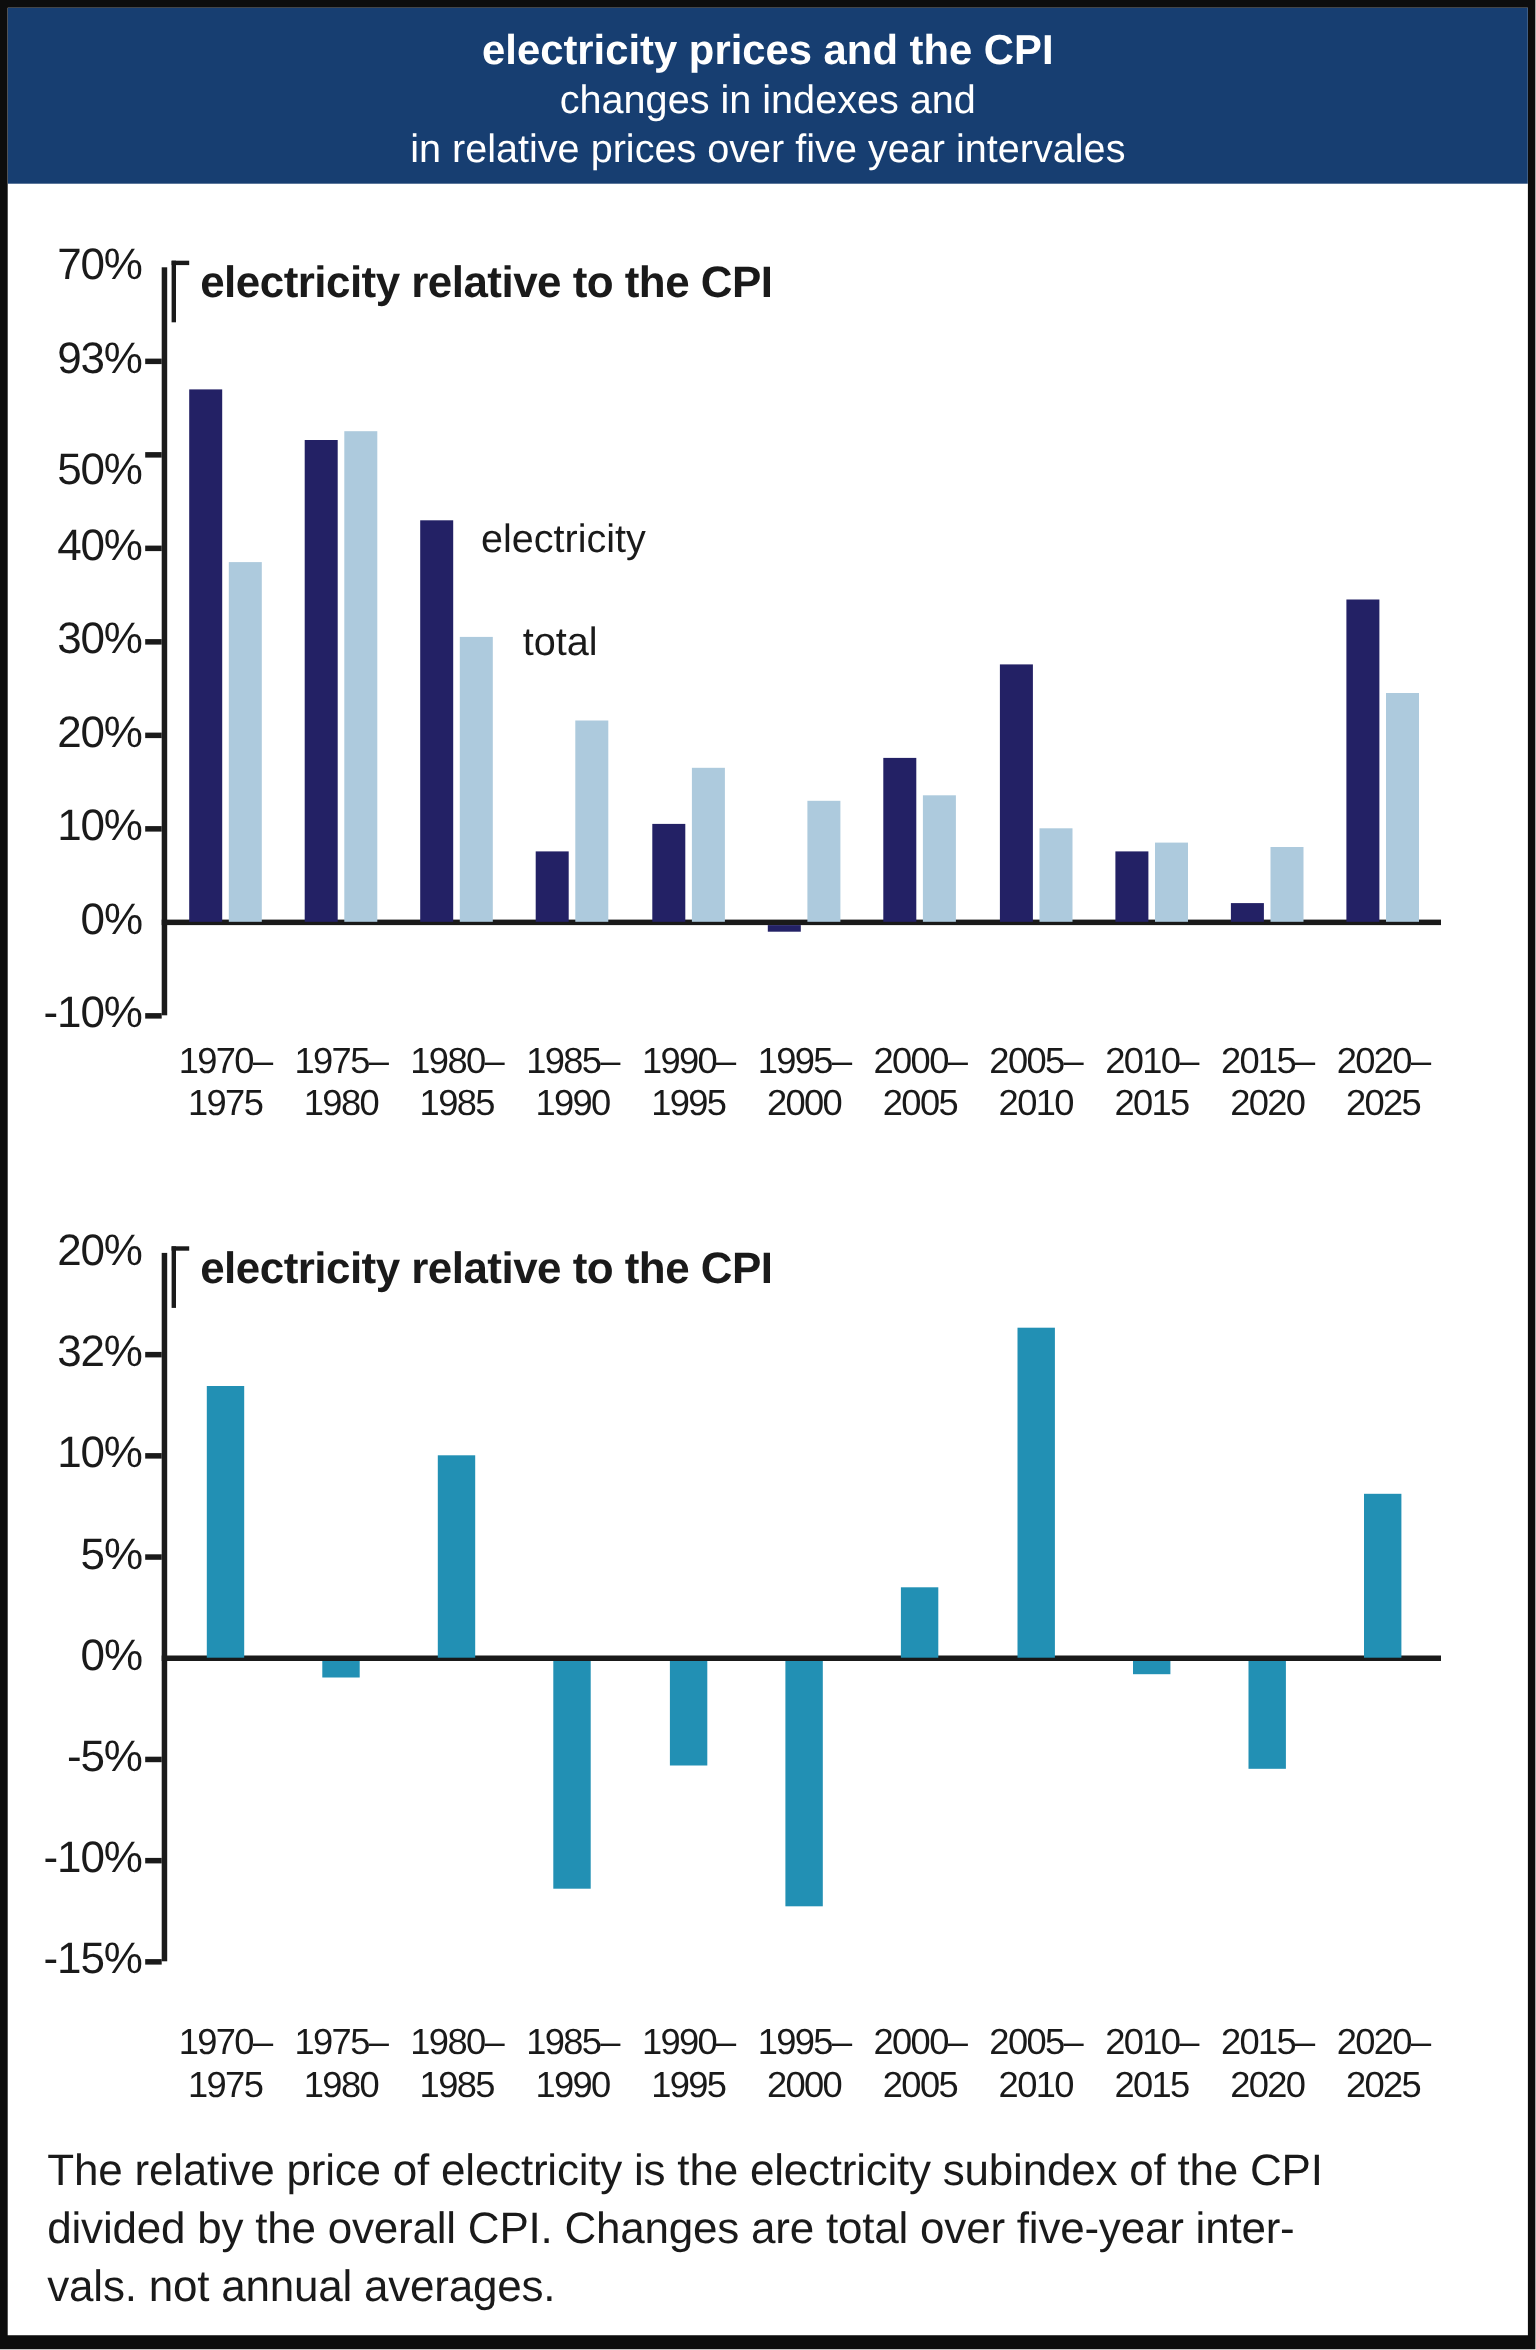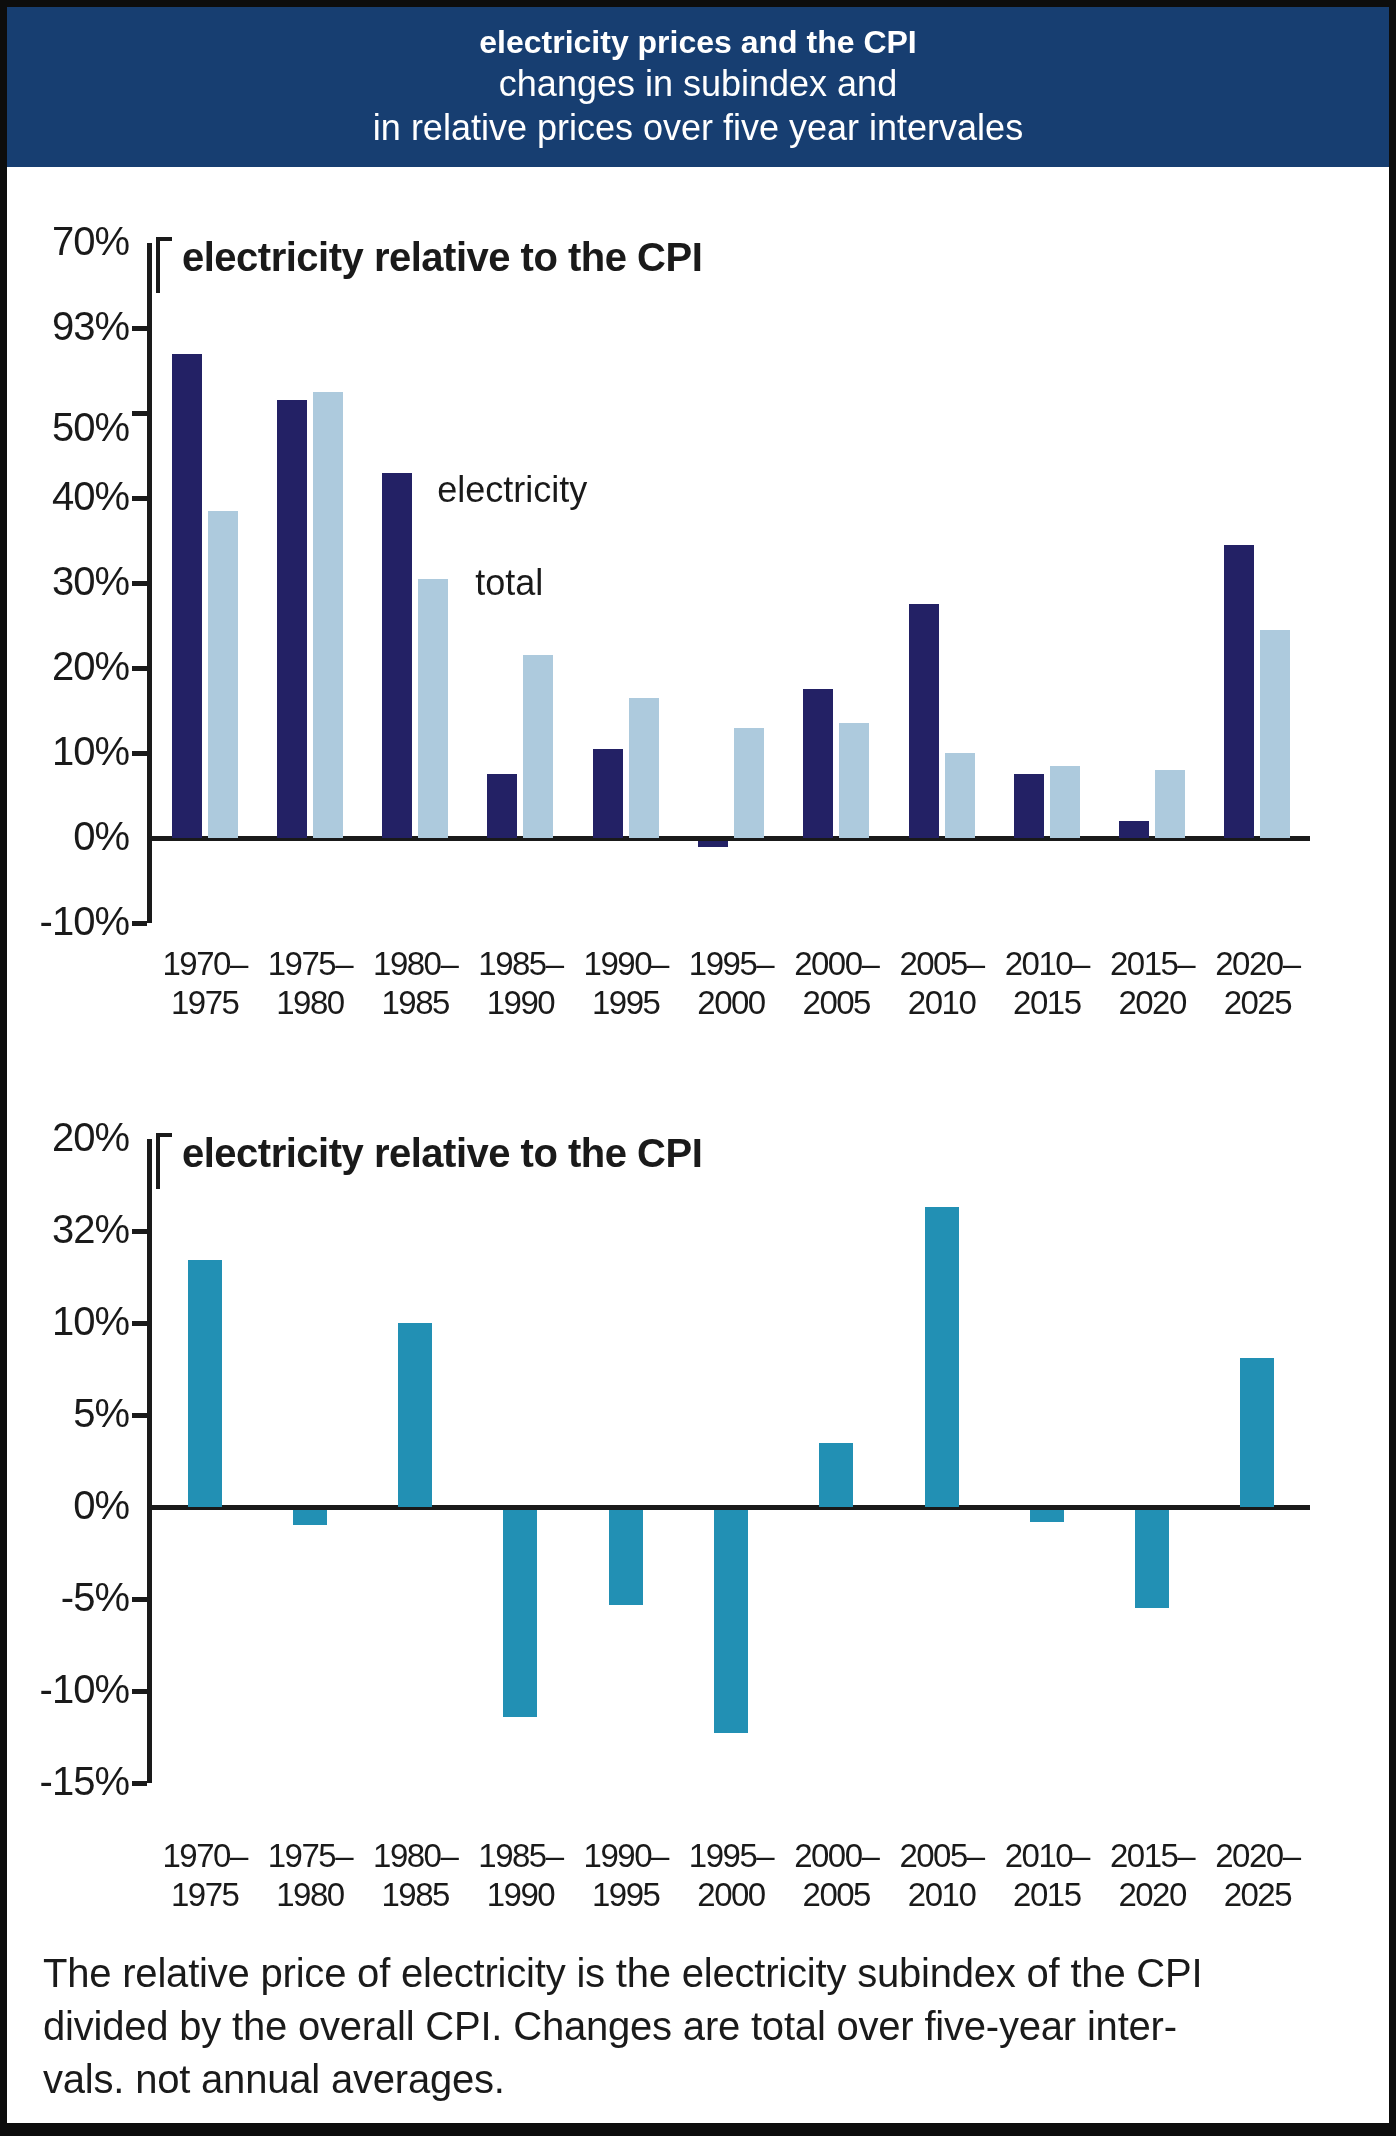--- a/index.html
+++ b/index.html
@@ -15,21 +15,21 @@
     overflow:hidden;
   }
   
   .header{
     background:#173e71;
     color:#ffffff;
     text-align:center;
     padding:16px 0 18px 0;
     height:126px;
   }
-  .header .h1{font-size:32px;font-weight:bold;line-height:1.22;}
+  .header .h1{font-size:38px;font-weight:bold;line-height:1.22;}
   .header .h2{font-size:36px;font-weight:normal;line-height:1.22;}
 
   
   .chart{position:relative;width:100%;}
   .chart-top{height:842px;margin-top:26px;}
   .chart-bot{height:832px;margin-top:54px;}
   .plot{
     position:absolute;left:145px;top:50px;width:1158px;text-align:right;
   }
   .chart-top .plot{height:680px;}
@@ -81,21 +81,21 @@
     font-size:40px;line-height:1.32;letter-spacing:-0.2px;
   }
 </style>
 </head>
 <body>
 
 <div class="page">
 
   <div class="header">
     <div class="h1">electricity prices and the CPI</div>
-    <div class="h2">changes in subindex and</div>
+    <div class="h2">changes in indexes and</div>
     <div class="h2">in relative prices over five year intervales</div>
   </div>
 
   <section class="chart chart-top">
     <div class="yaxis">
         <div class="ytick-label" style="top: -24px;">70%</div>
         <div class="ytick-label" style="top: 61px;">93%</div>
         <div class="ytick-label" style="top: 162px; padding-left: 20px;">50%</div>
         <div class="ytick-label" style="top: 231px;">40%</div>
         <div class="ytick-label" style="top: 316px;">30%</div>

